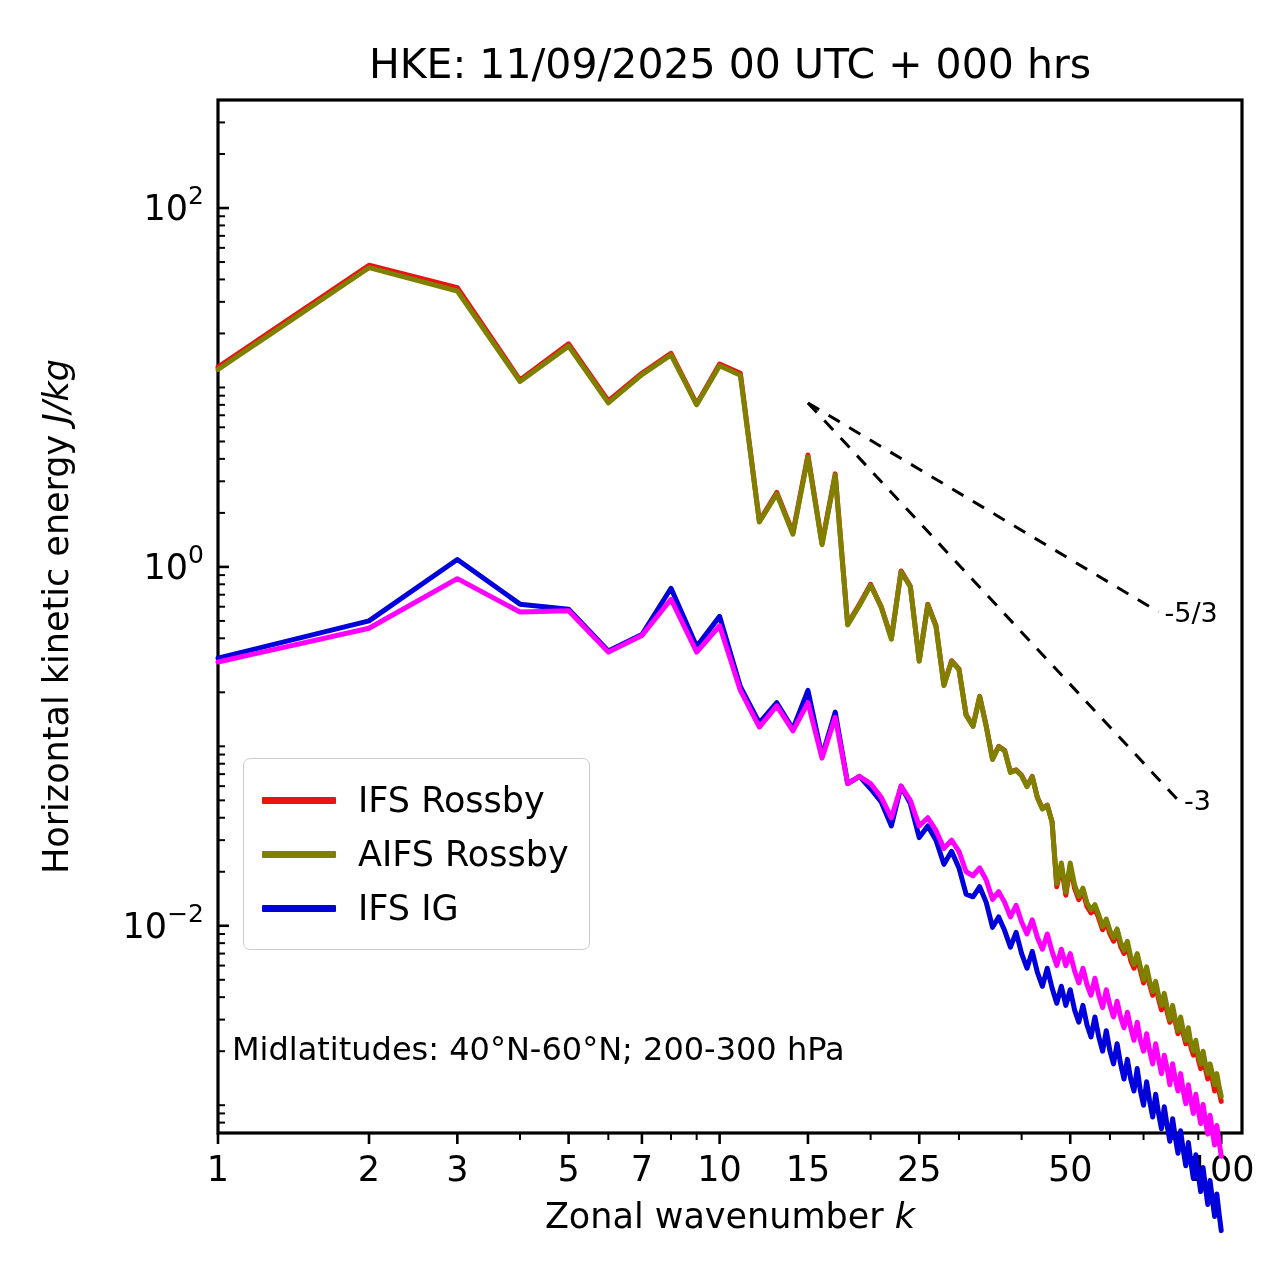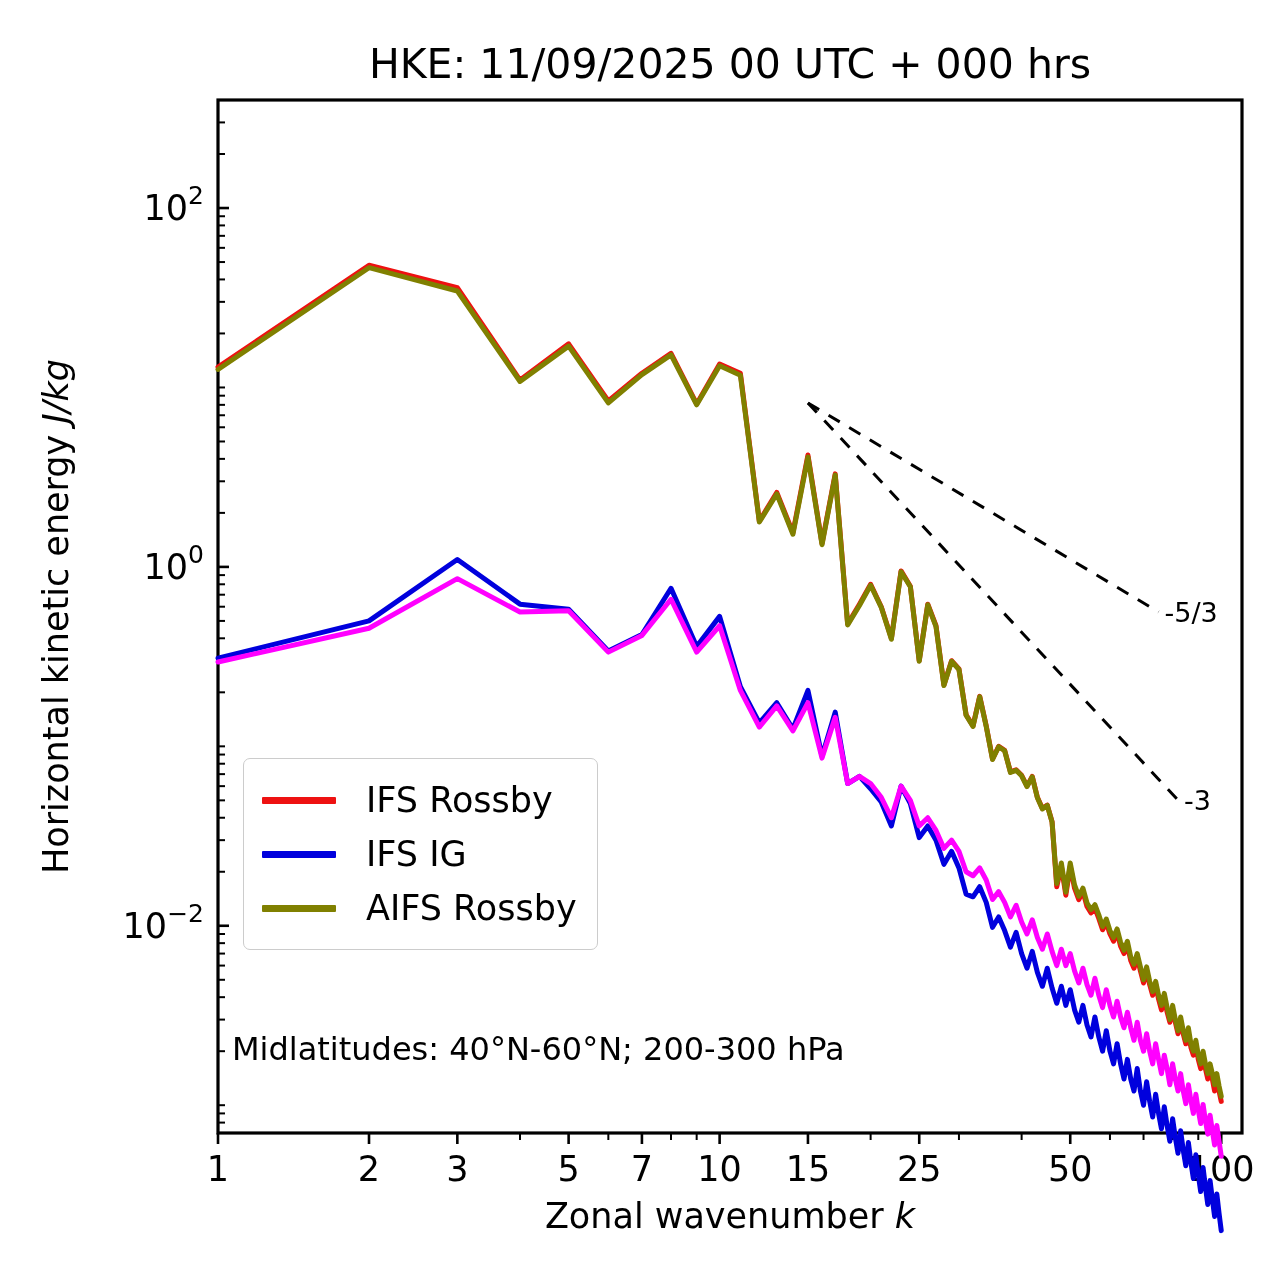--- a/index.html
+++ b/index.html
@@ -24,21 +24,21 @@
   .legend-box{
     position:absolute;
     box-sizing:border-box;
     background:#ffffff;
     border:1.4px solid #cccccc;
     border-radius:7px;
     padding:14px 20px 14px 18px;
   }
   .legend-row{display:flex;align-items:center;height:54px;}
   .legend-swatch{width:74px;height:7px;border-radius:1px;flex:0 0 auto;}
-  .legend-label{font-size:35px;color:#000;margin-left:30px;white-space:nowrap;line-height:1;}
+  .legend-label{font-size:35px;color:#000;margin-left:22px;white-space:nowrap;line-height:1;}
 </style>
 </head>
 <body>
 
 <div id="figure">
   <svg id="plot-svg" viewBox="0 0 1280 1288">
     <g id="layer-title">
         <text x="730" y="78" text-anchor="middle" class="txt title-txt">HKE: 11/09/2025 00 UTC + 000 hrs</text>
       </g>
     <g id="layer-axes">
@@ -149,21 +149,21 @@
         <text x="0" y="0" text-anchor="middle" class="txt axlabel-txt" transform="translate(68,616.5) rotate(-90)"><tspan>Horizontal kinetic energy </tspan><tspan font-style="italic">J/kg</tspan></text>
         <text x="232" y="1060" text-anchor="start" class="txt annot-txt">Midlatitudes: 40°N-60°N; 200-300 hPa</text>
       </g>
   </svg>
   <div class="legend-box" id="legend-box" style="left: 243px; top: 758px;">
       <div class="legend-row">
         <div class="legend-swatch" style="background: rgb(238, 17, 17);"></div>
         <div class="legend-label">IFS Rossby</div>
       </div>
       <div class="legend-row">
+        <div class="legend-swatch" style="background: rgb(128, 128, 0);"></div>
+        <div class="legend-label">AIFS Rossby</div>
+      </div>
+      <div class="legend-row">
         <div class="legend-swatch" style="background: rgb(0, 0, 221);"></div>
         <div class="legend-label">IFS IG</div>
-      </div>
-      <div class="legend-row">
-        <div class="legend-swatch" style="background: rgb(128, 128, 0);"></div>
-        <div class="legend-label">AIFS Rossby</div>
       </div>
     </div>
 </div>
 
 </body></html>

